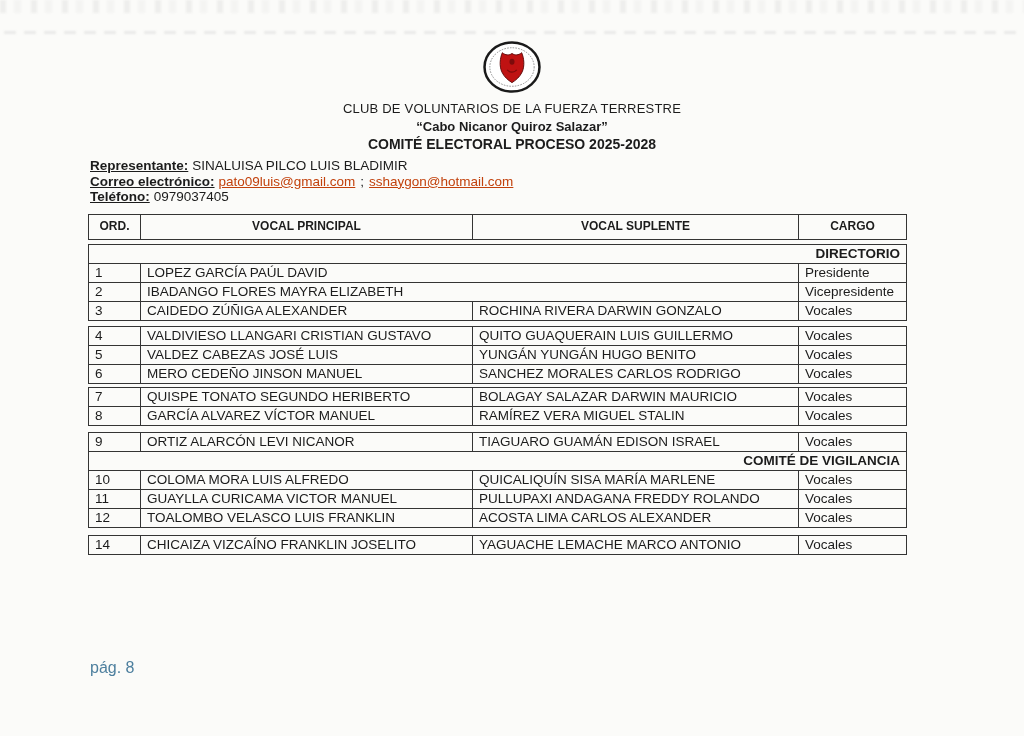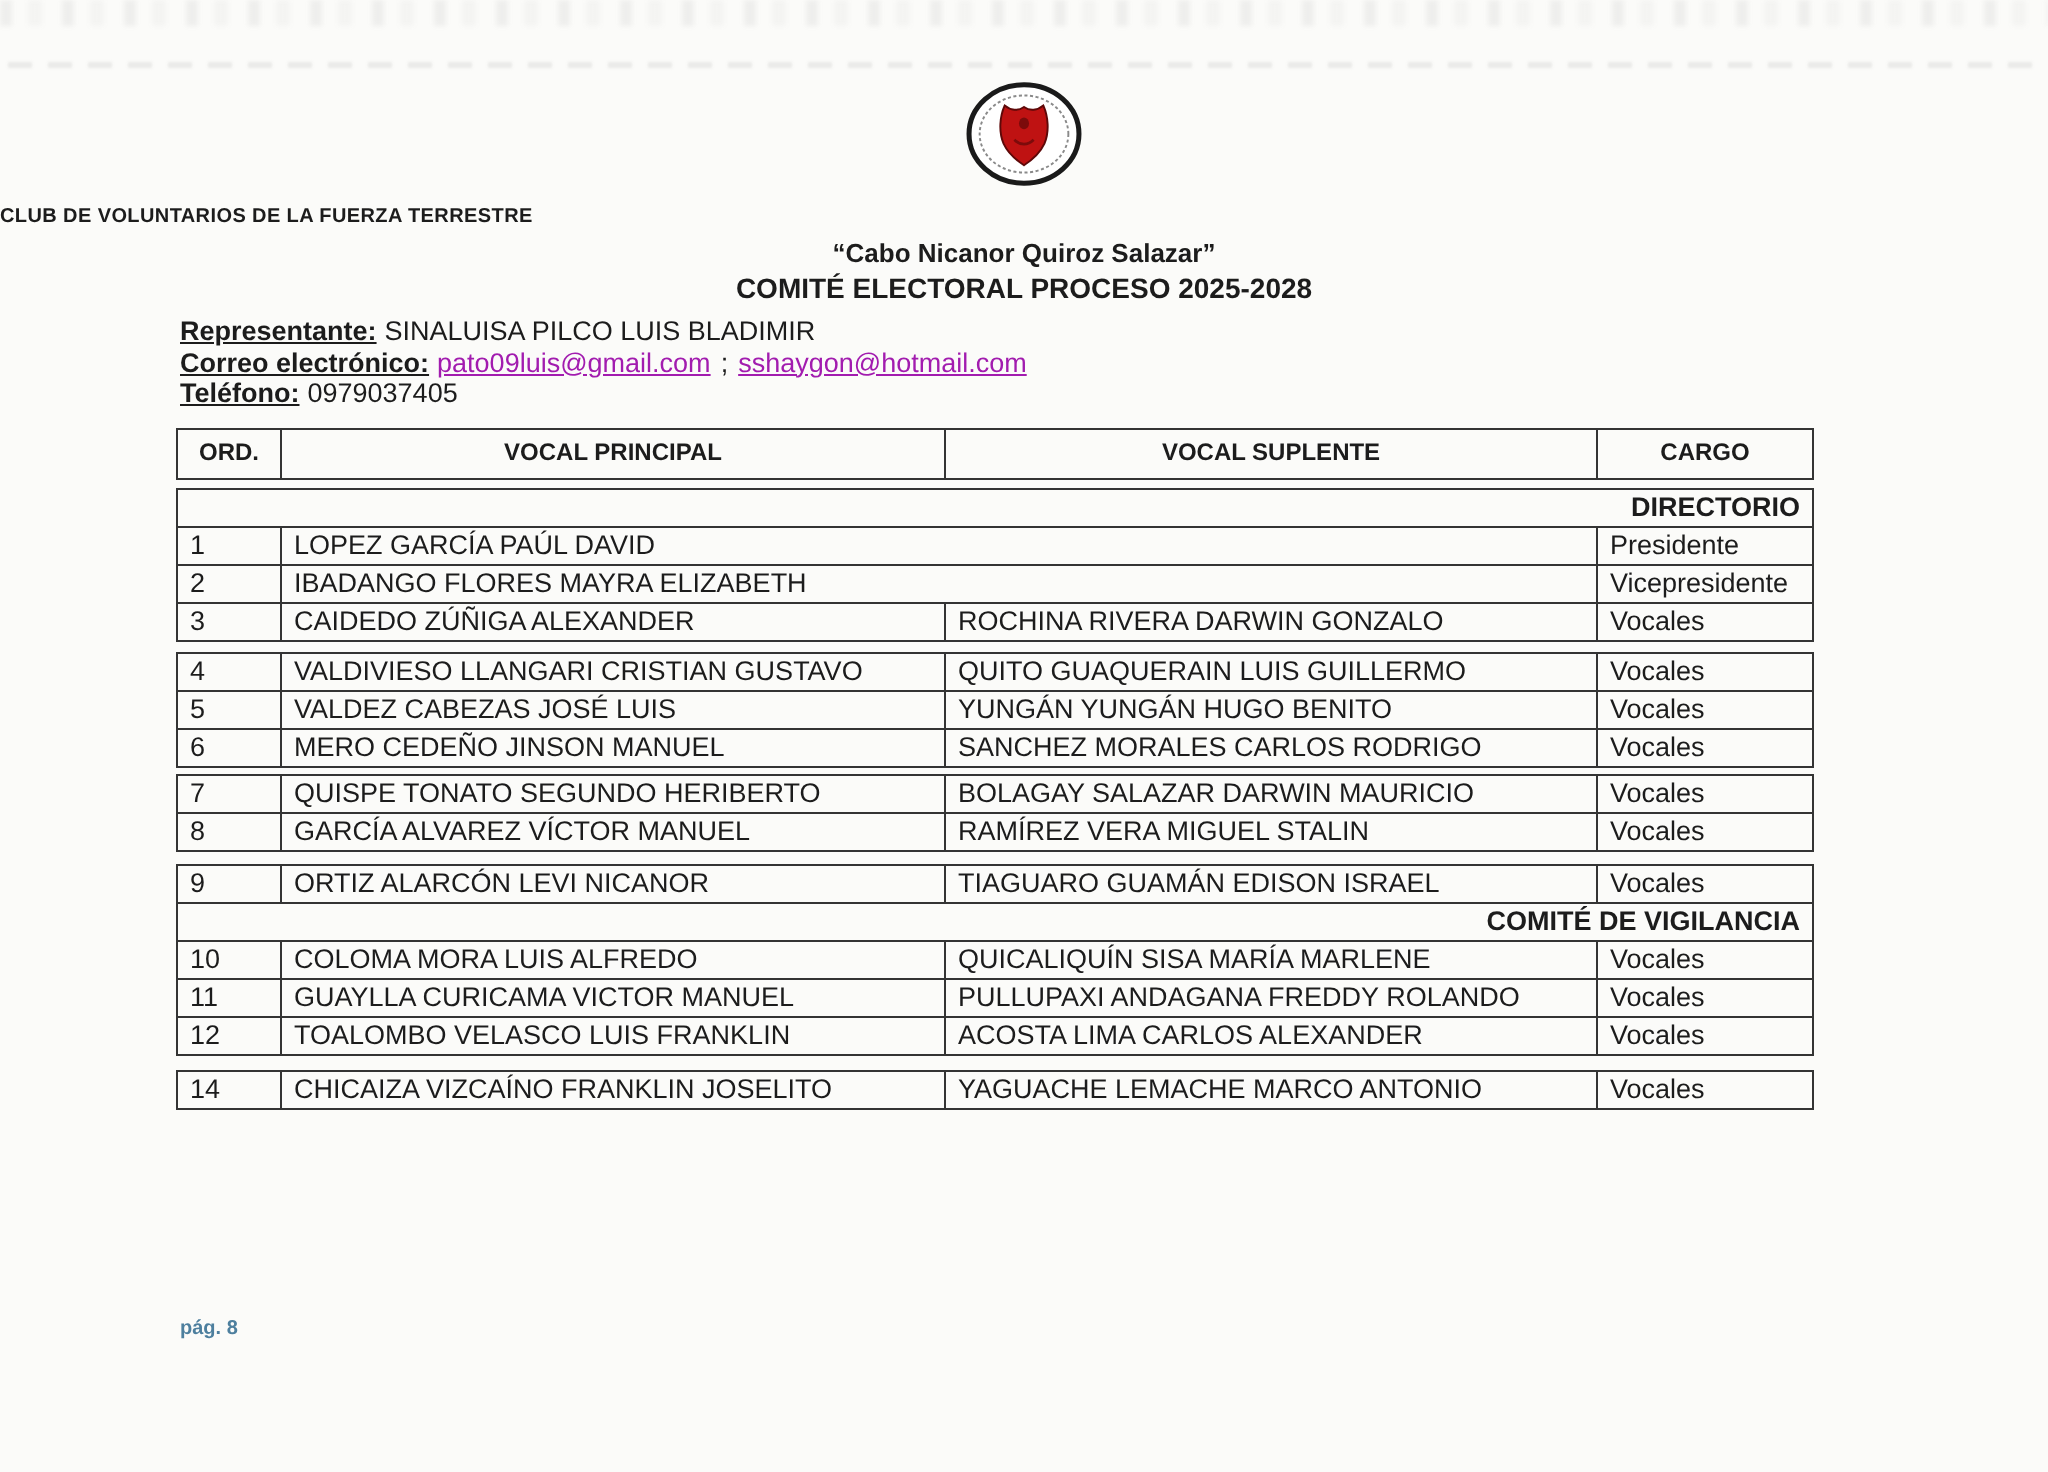--- a/index.html
+++ b/index.html
@@ -16,46 +16,46 @@
     position:absolute;top:0;left:0;right:0;height:13px;
     background:repeating-linear-gradient(90deg, rgba(170,170,170,.22) 0 6px, transparent 6px 14px, rgba(185,185,185,.15) 14px 21px, transparent 21px 31px);
     filter:blur(1.2px);opacity:.7;
   }
   .noise-line{
     position:absolute;top:31px;left:4px;right:4px;height:3px;
     background:repeating-linear-gradient(90deg, rgba(175,175,175,.30) 0 12px, transparent 12px 20px);
     filter:blur(.8px);opacity:.75;
   }
   .logo{width:60px;height:54px;margin:40px auto 0;display:block;}
-  .t1{text-align:left;font-weight:bold;font-size:10px;line-height:18px;margin-top:6px;letter-spacing:.2px;}
+  .t1{text-align:center;font-weight:normal;font-size:13px;line-height:18px;margin-top:6px;letter-spacing:.2px;}
   .t2{text-align:center;font-weight:bold;font-size:13px;line-height:16px;margin-top:1px;}
   .t3{text-align:center;font-weight:bold;font-size:14px;line-height:17px;margin-top:1px;}
   .lista{text-align:center;font-weight:bold;font-size:13.5px;line-height:16px;margin-top:16px;}
   .lista .uline{border-bottom:2px solid #111;padding-bottom:0px;}
   .info{margin:5px 0 0 90px;font-size:13.5px;line-height:15.6px;}
   .info .row{white-space:nowrap;}
   .info b{font-weight:bold;text-decoration:underline;}
   .info .val{margin-left:4px;}
-  a.email{color:#a21caf;text-decoration:underline;cursor:pointer;}
+  a.email{color:#c2410c;text-decoration:underline;cursor:pointer;}
   .sep{margin:0 5px;color:#1c1c1c;}
   .tablewrap{margin:9px 0 0 88px;width:818px;}
   table.roster{border-collapse:collapse;width:818px;table-layout:fixed;font-size:13.5px;}
   table.roster th, table.roster td{
     border:1px solid #343434;
     padding:1px 6px;height:16px;line-height:15px;
     overflow:hidden;white-space:nowrap;text-align:left;vertical-align:middle;
   }
   table.roster thead th{height:22px;font-size:12px;font-weight:bold;text-align:center;}
   td.ord{text-align:center;padding:1px 2px;}
   td.cargo{padding-left:13px;}
   tr.section-row td{font-weight:bold;text-align:right;height:16px;padding-left:38px;}
   tr.spacer td{border-left:none;border-right:none;padding:0;height:4px;}
   .footer{
     position:absolute;left:90px;top:659px;
-    font-size:10px;color:#4d7f9e;font-weight:bold;
+    font-size:16px;color:#4d7f9e;
   }
 </style>
 </head>
 <body>
 
 <div class="page">
 
   <div class="noise-top"></div>
   <div class="noise-line"></div>
 

